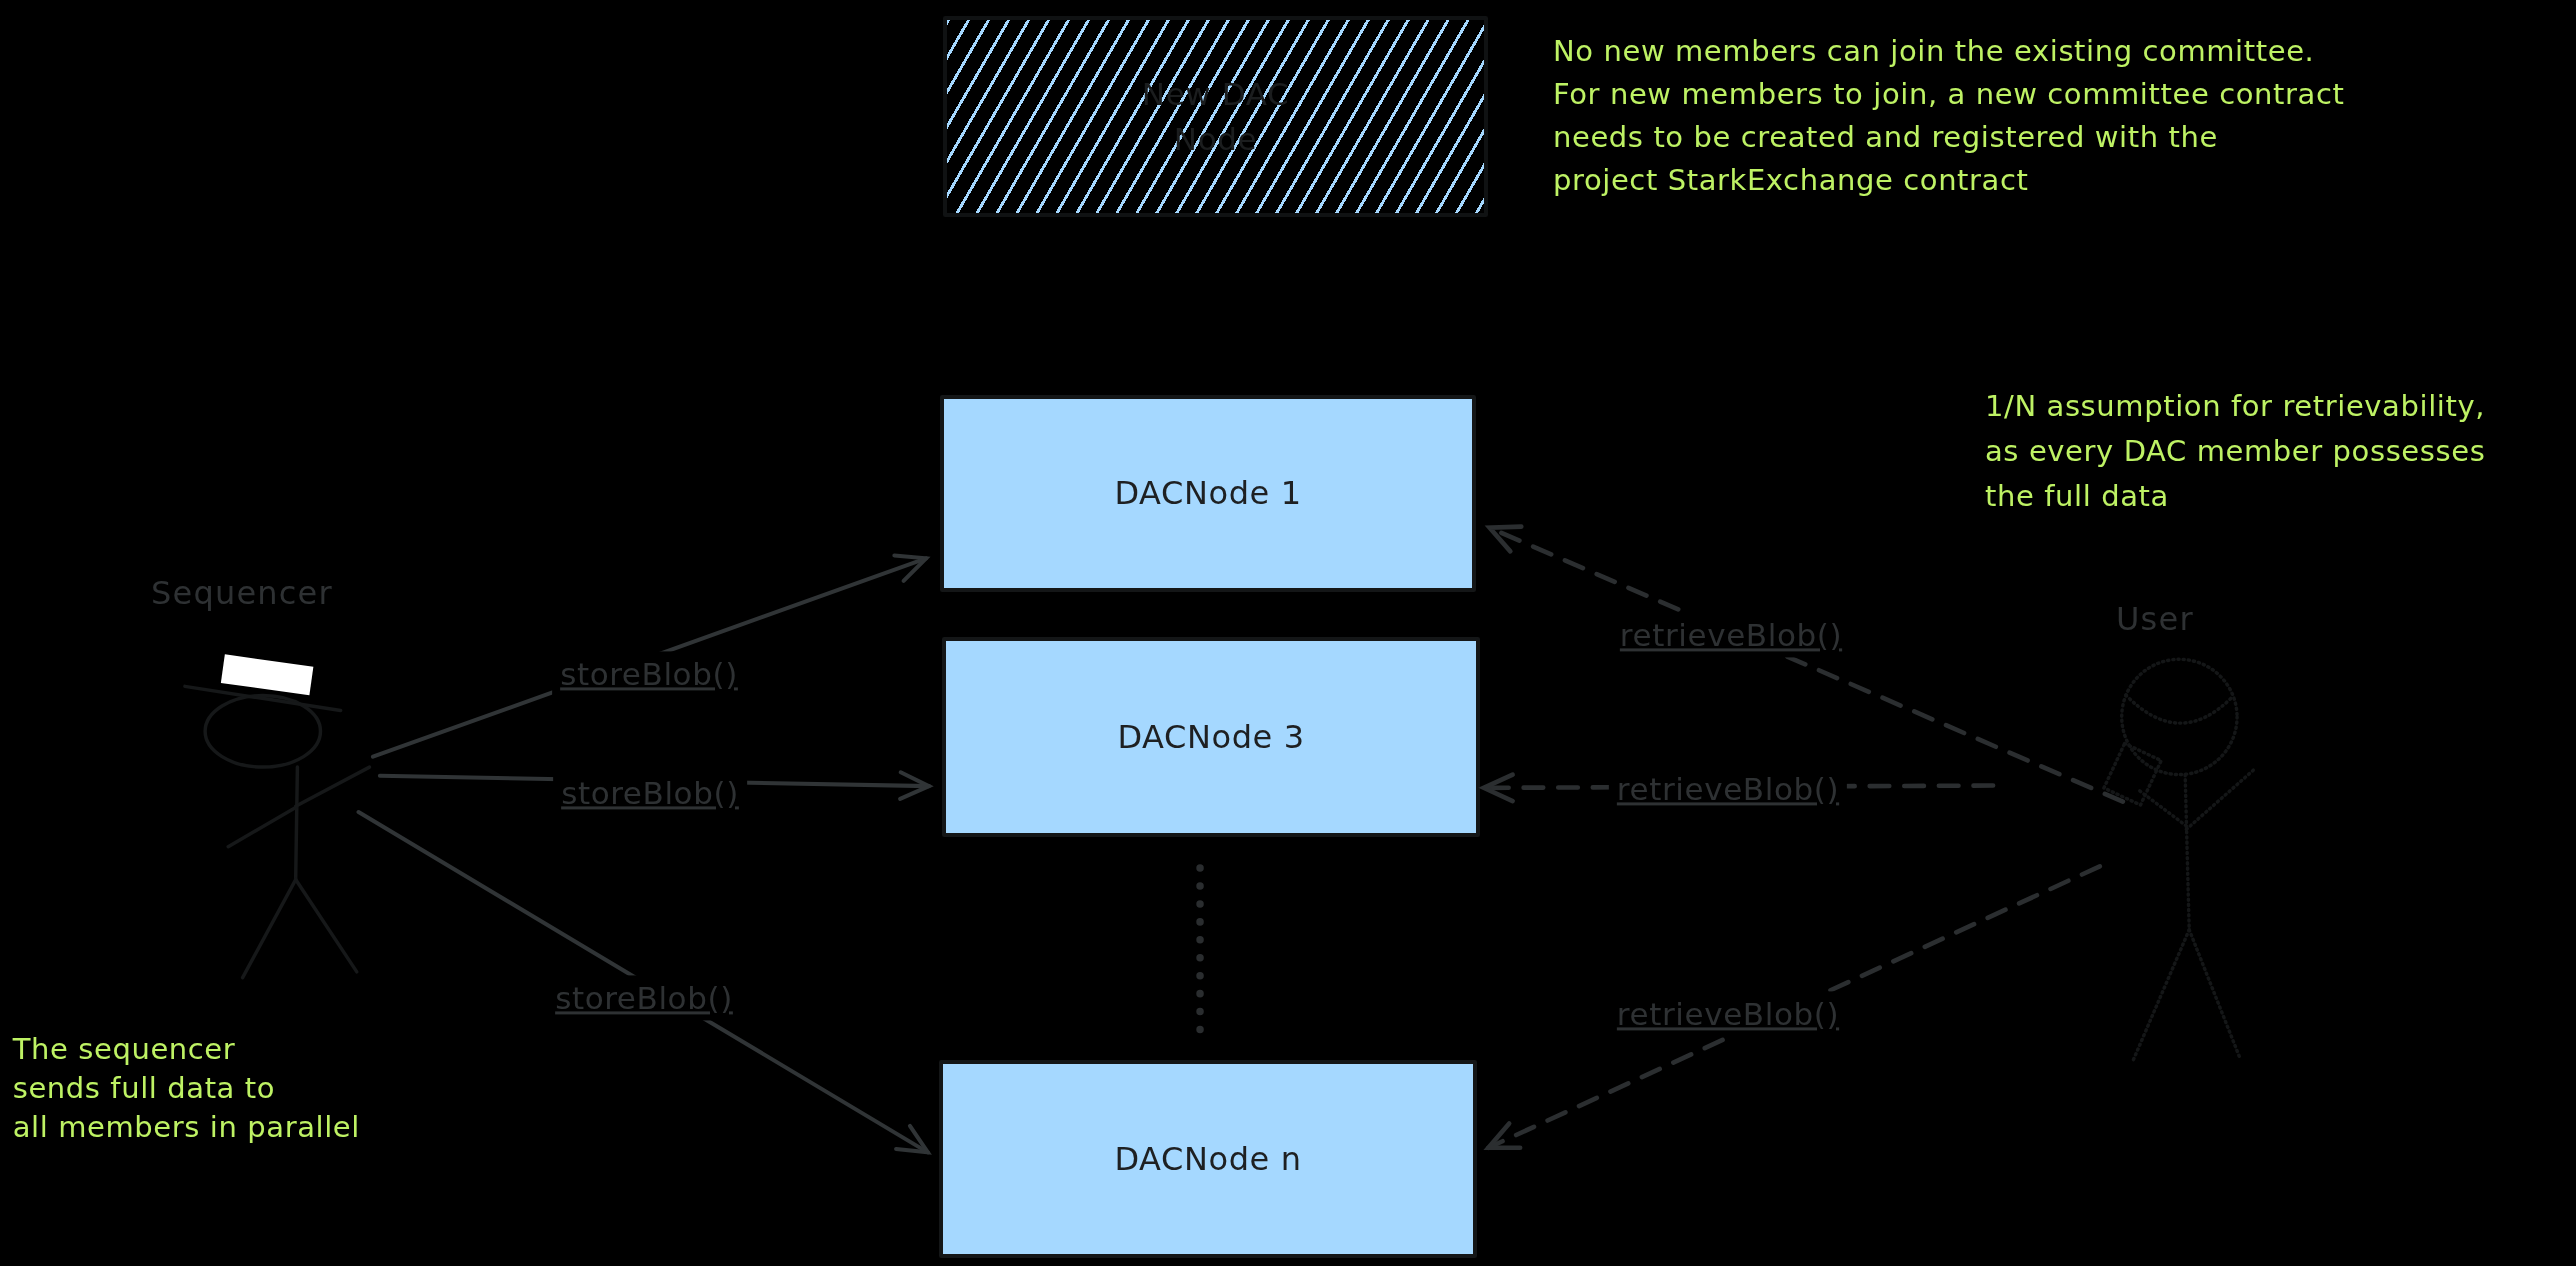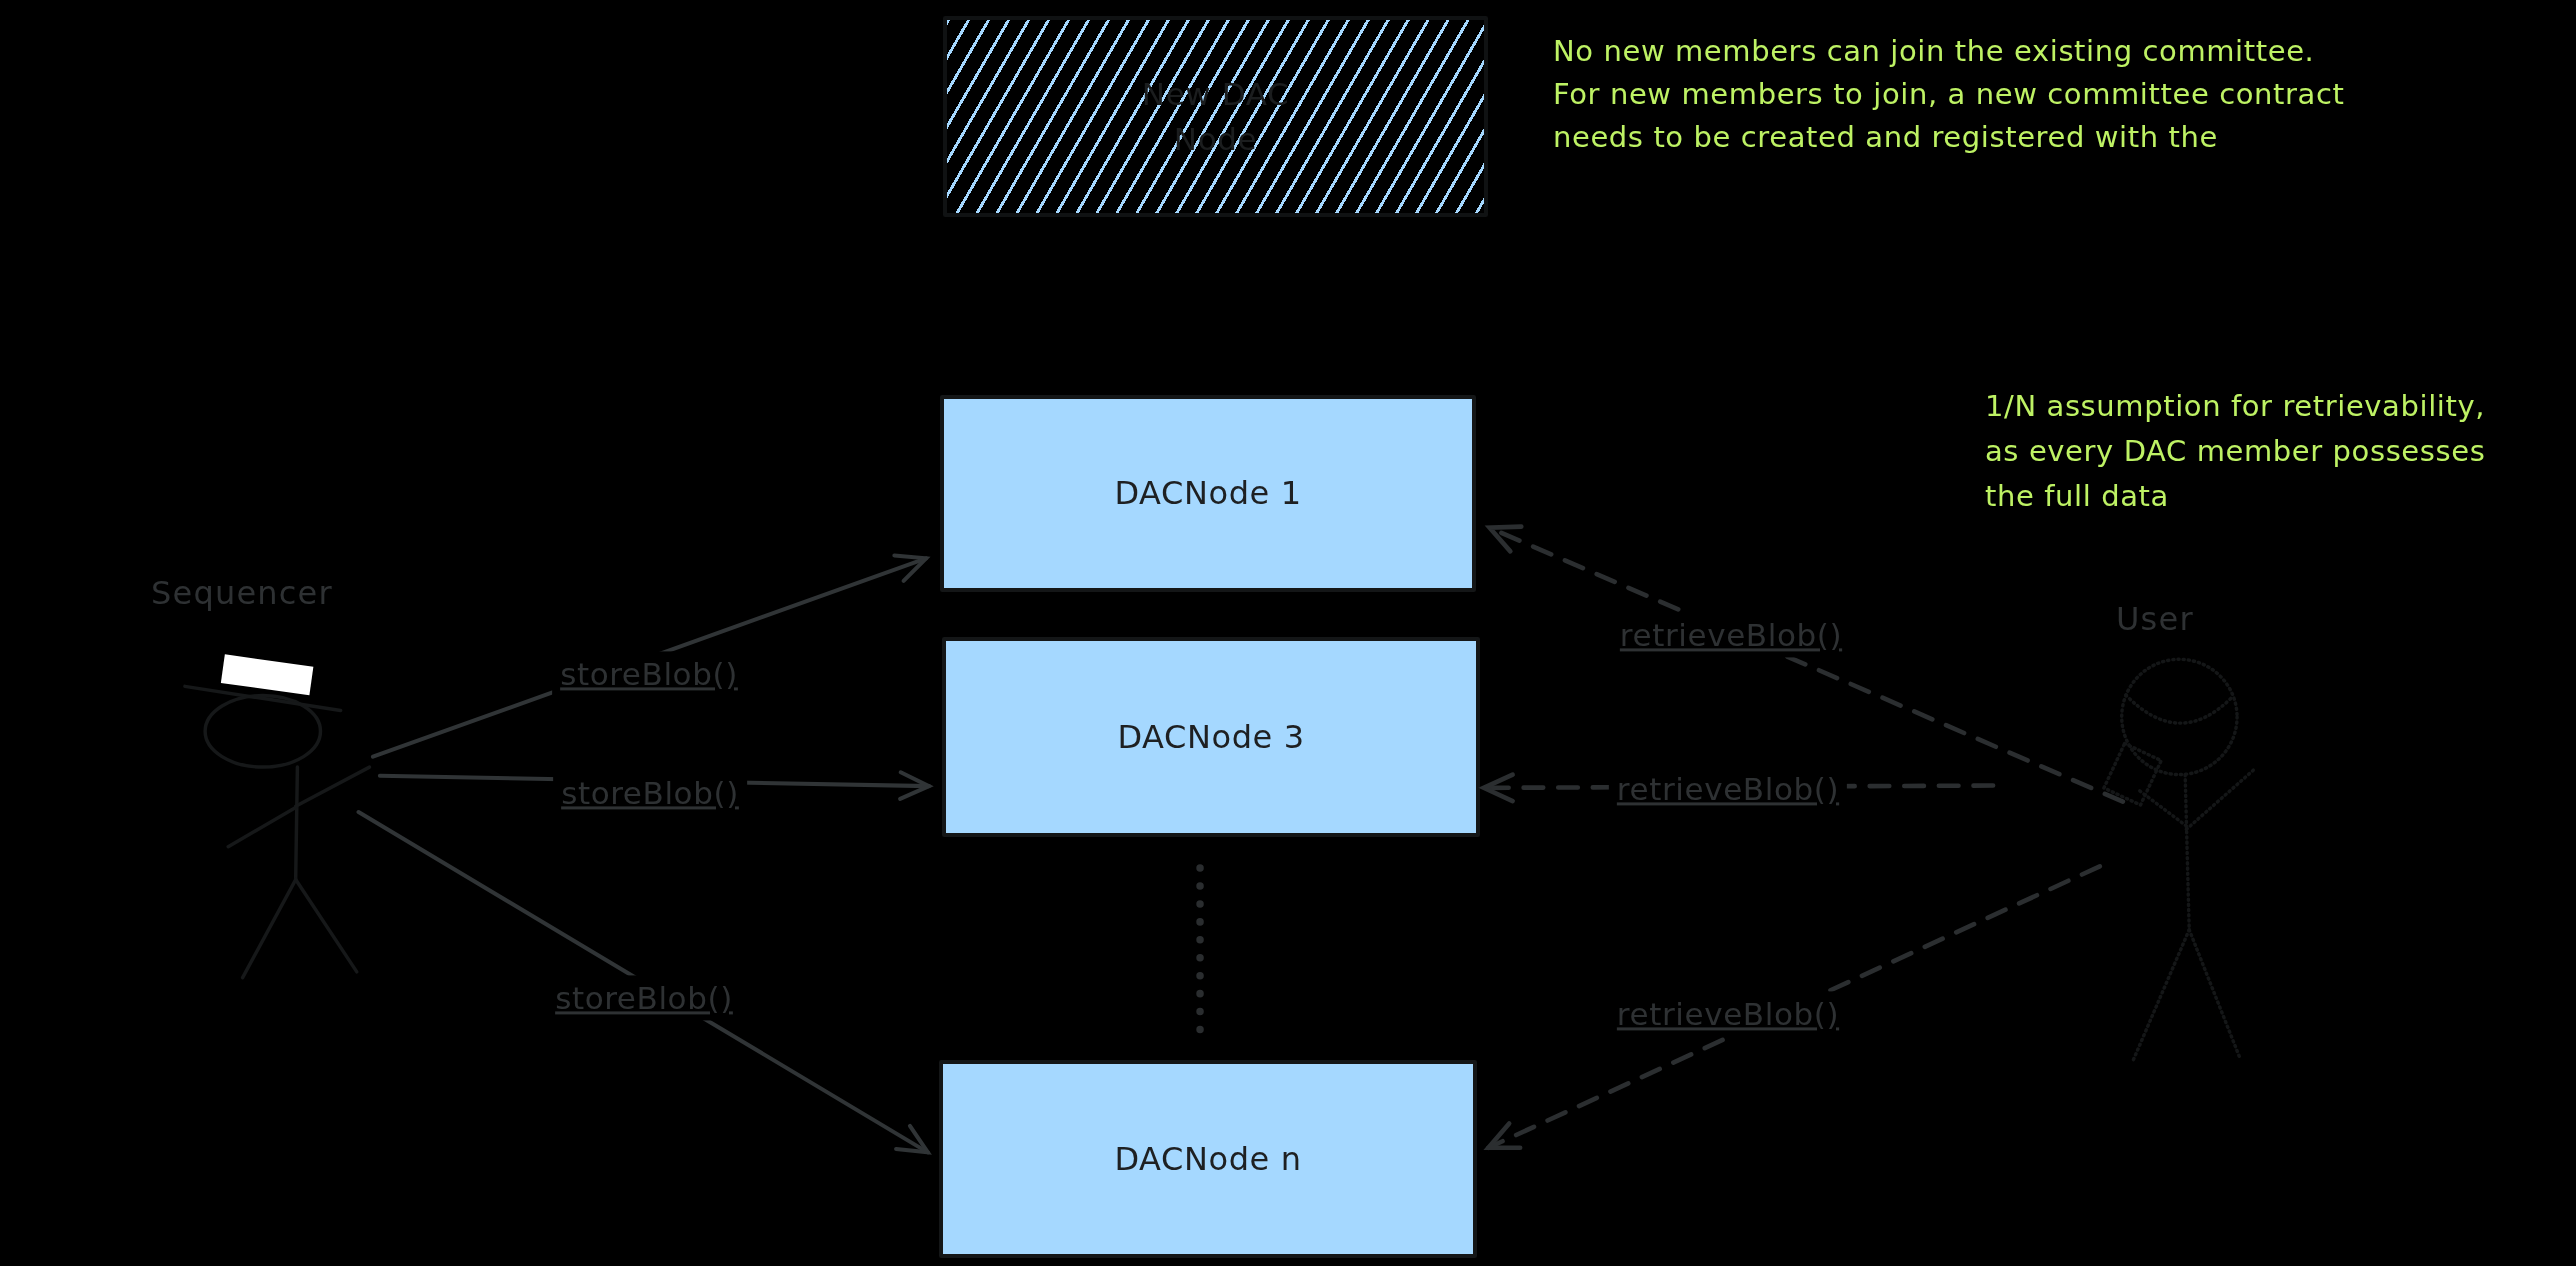--- a/index.html
+++ b/index.html
@@ -140,23 +140,29 @@
   <div class="arrow-label" style="left:650px;top:793px;">storeBlob()</div>
   <div class="arrow-label" style="left:644px;top:998px;">storeBlob()</div>
   <div class="arrow-label" style="left:1731px;top:635px;">retrieveBlob()</div>
   <div class="arrow-label" style="left:1728px;top:789px;">retrieveBlob()</div>
   <div class="arrow-label" style="left:1728px;top:1014px;">retrieveBlob()</div>
 
   <div id="txt-top-right" class="anno">
     <span class="ln">No new members can join the existing committee.</span>
     <span class="ln">For new members to join, a new committee contract</span>
     <span class="ln">needs to be created and registered with the</span>
+    <span class="ln">project StarkExchange contract</span>
   </div>
 
   <div id="txt-right" class="anno">
     <span class="ln">1/N assumption for retrievability,</span>
     <span class="ln">as every DAC member possesses</span>
     <span class="ln">the full data</span>
   </div>
 
+  <div id="txt-bottom-left" class="anno">
+    <span class="ln">The sequencer</span>
+    <span class="ln">sends full data to</span>
+    <span class="ln">all members in parallel</span>
+  </div>
 
 </div>
 
 
 </body></html>

